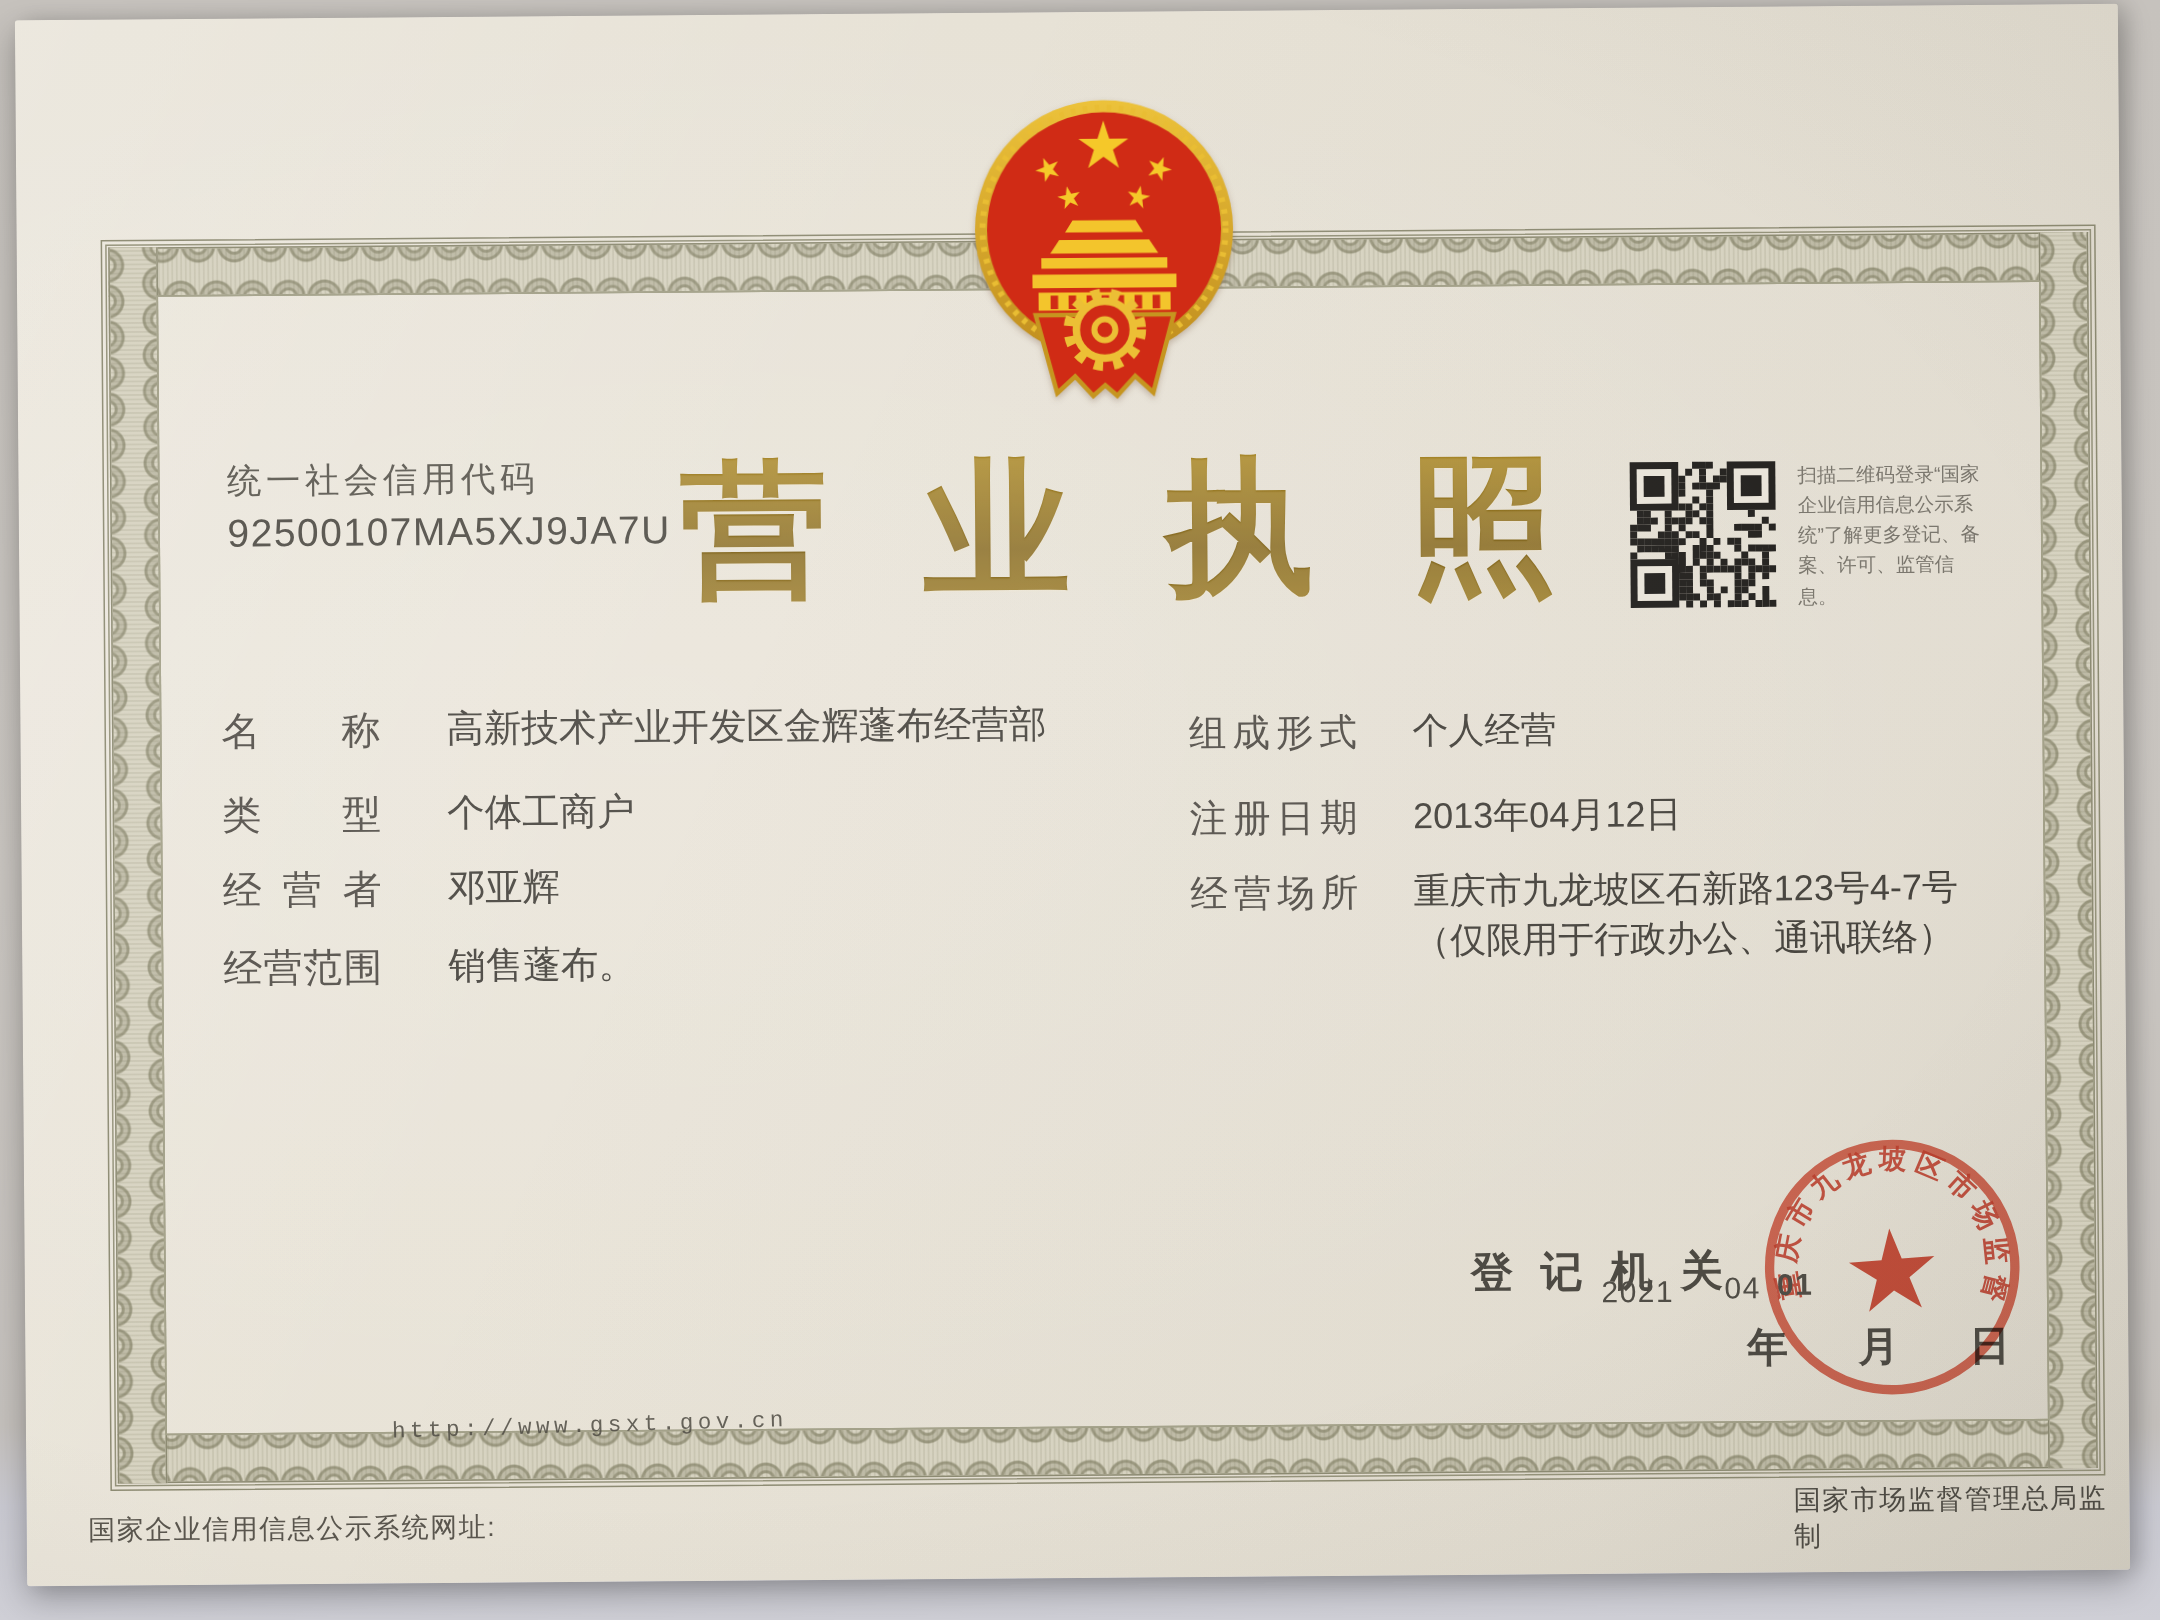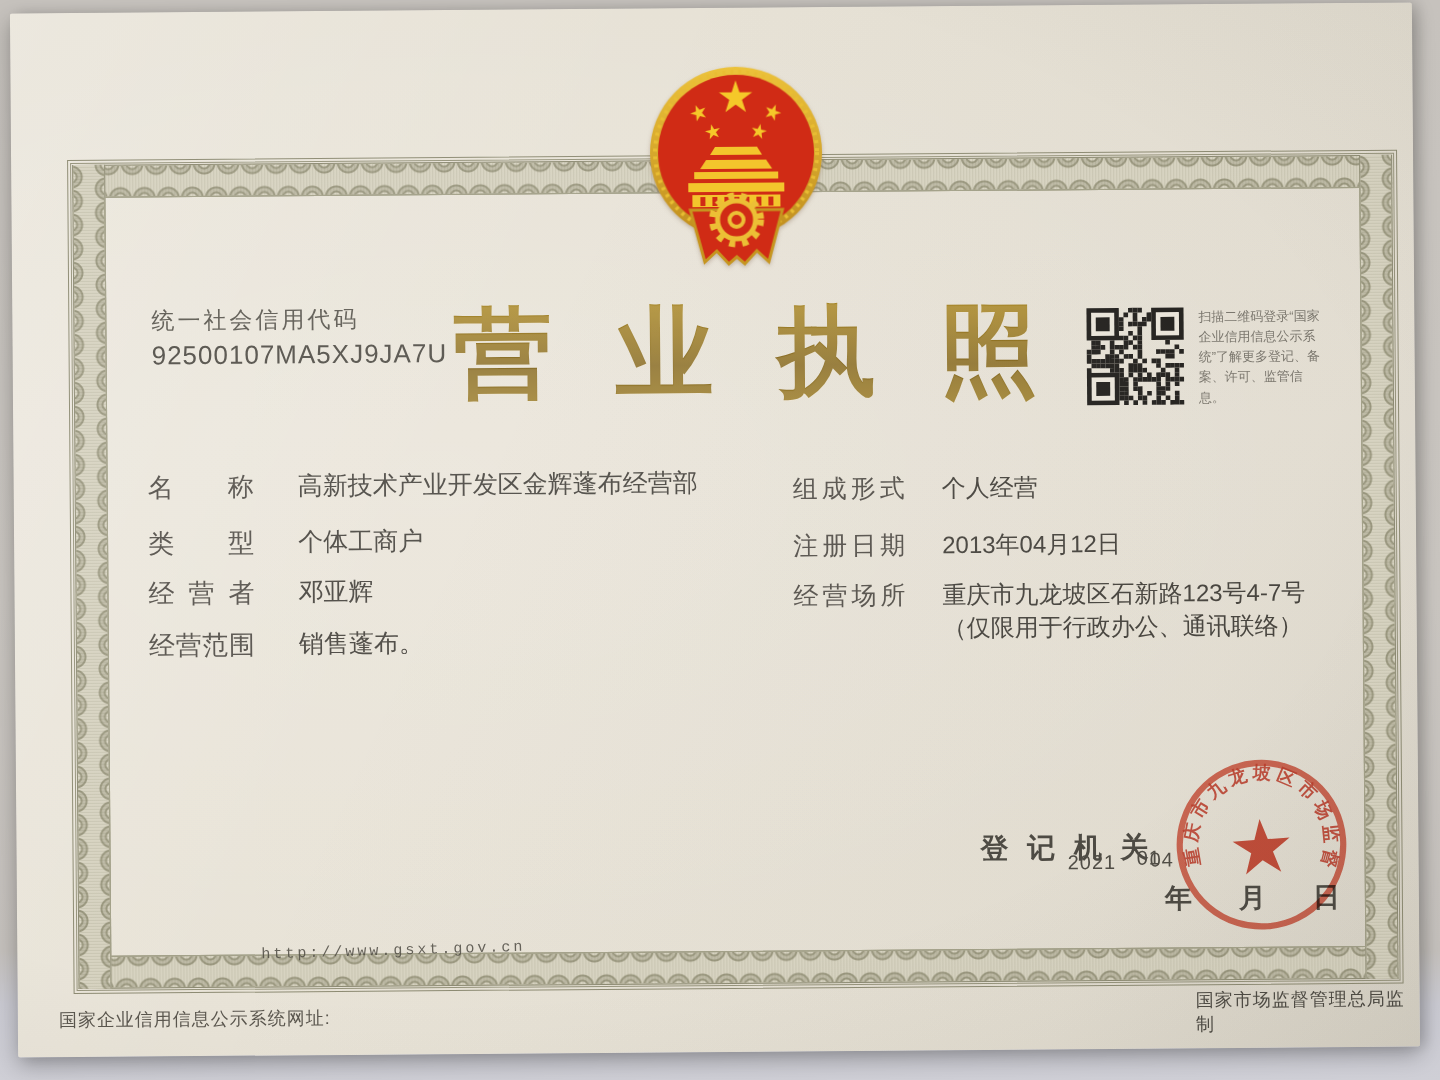--- a/index.html
+++ b/index.html
@@ -334,21 +334,21 @@
     <span class="fvalue">2013年04月12日</span>
   </div>
   <div class="frow colR" style="left:779px;top:572px;width:560px;">
     <span class="flabel">经营场所</span>
     <span class="fvalue" style="width:392px;">重庆市九龙坡区石新路123号4-7号（仅限用于行政办公、通讯联络）</span>
   </div>
 
   <div class="registrar">登记机关</div>
   <span class="dnum" style="left:1051px;top:846px;">2021</span>
   <span class="dnum" style="left:1133px;top:844px;">04</span>
-  <span class="dnum" style="left:1120px;top:842px;z-index:3;">01</span>
+  <span class="dnum" style="left:1168px;top:842px;z-index:3;font-weight:bold;">01</span>
   <span class="dunit" style="left:1148px;top:876px;">年</span>
   <span class="dunit" style="left:1222px;top:876px;">月</span>
   <span class="dunit" style="left:1296px;top:876px;">日</span>
 
   <svg class="seal" viewBox="0 0 172 172">
     <circle cx="86" cy="86" r="79" fill="none" stroke="rgba(216,70,46,.82)" stroke-width="6"></circle>
     <path id="sealArc" d="M 29.5,110 A 62,62 0 1 1 142.5,110" fill="none"></path>
     <text font-size="17.5" font-weight="bold" fill="rgba(206,56,36,.88)" letter-spacing="4.5">
       <textPath href="#sealArc" startOffset="4%">重庆市九龙坡区市场监督管理局</textPath>
     </text>

